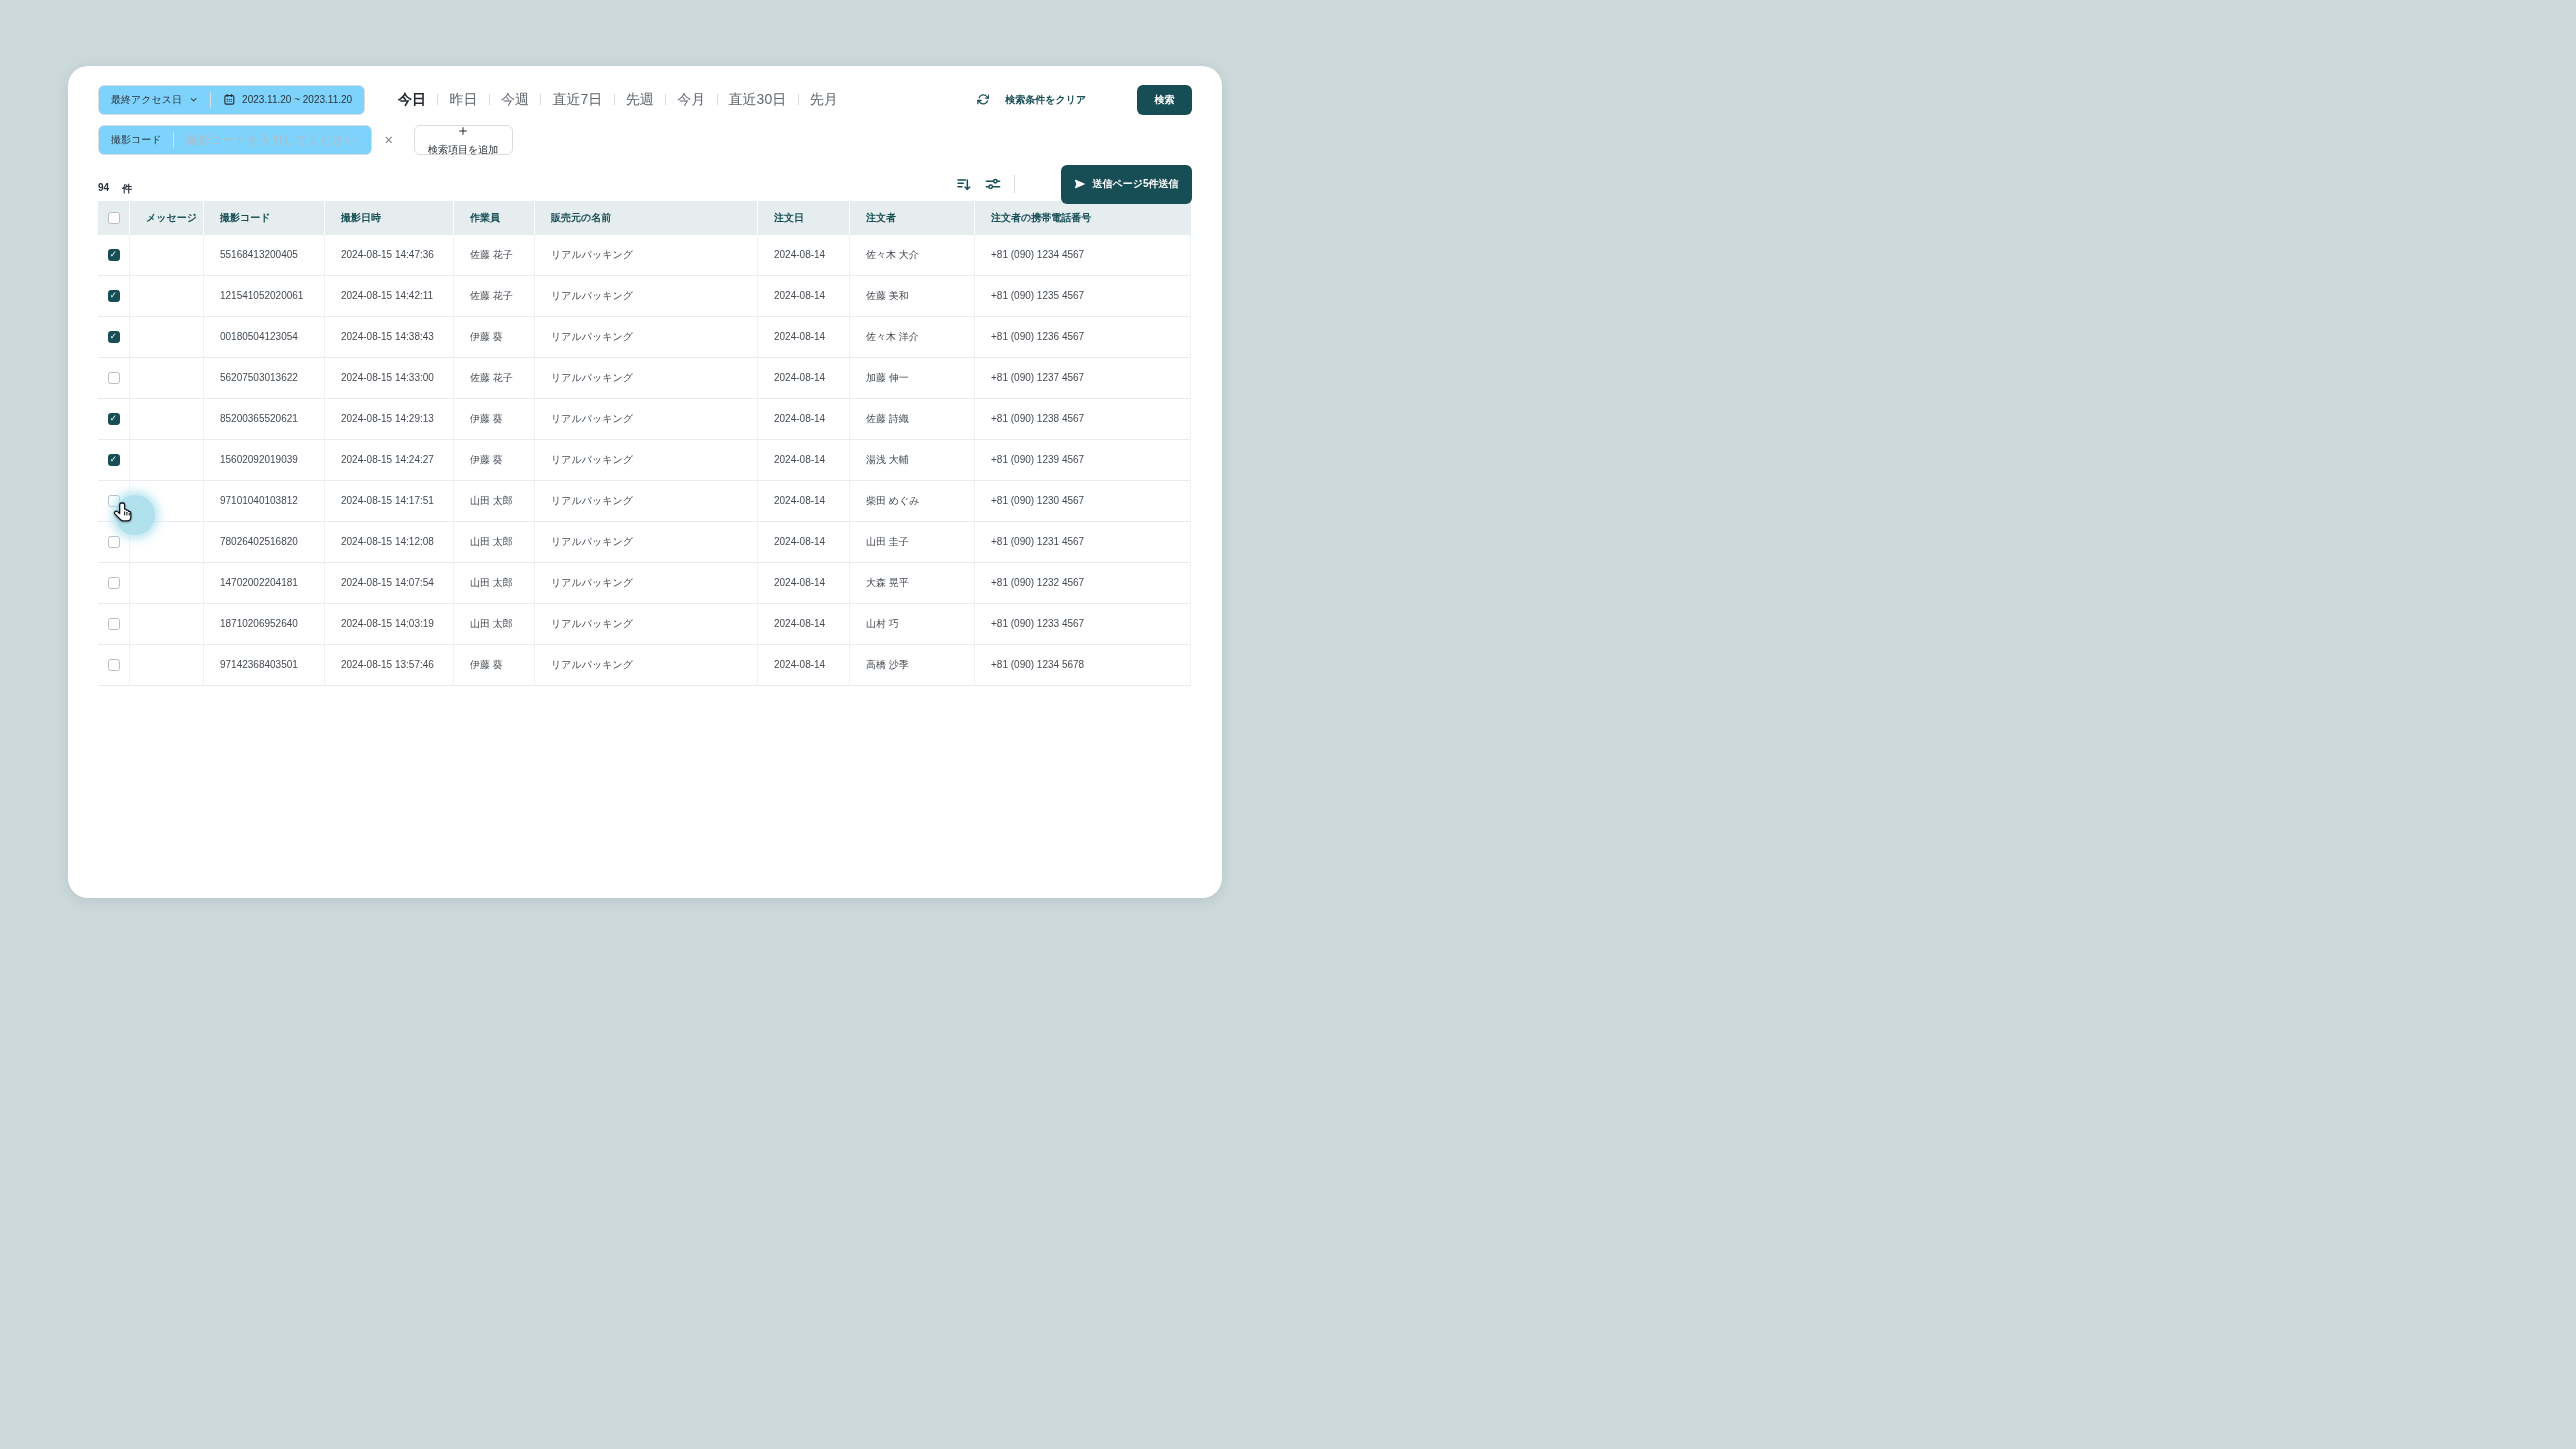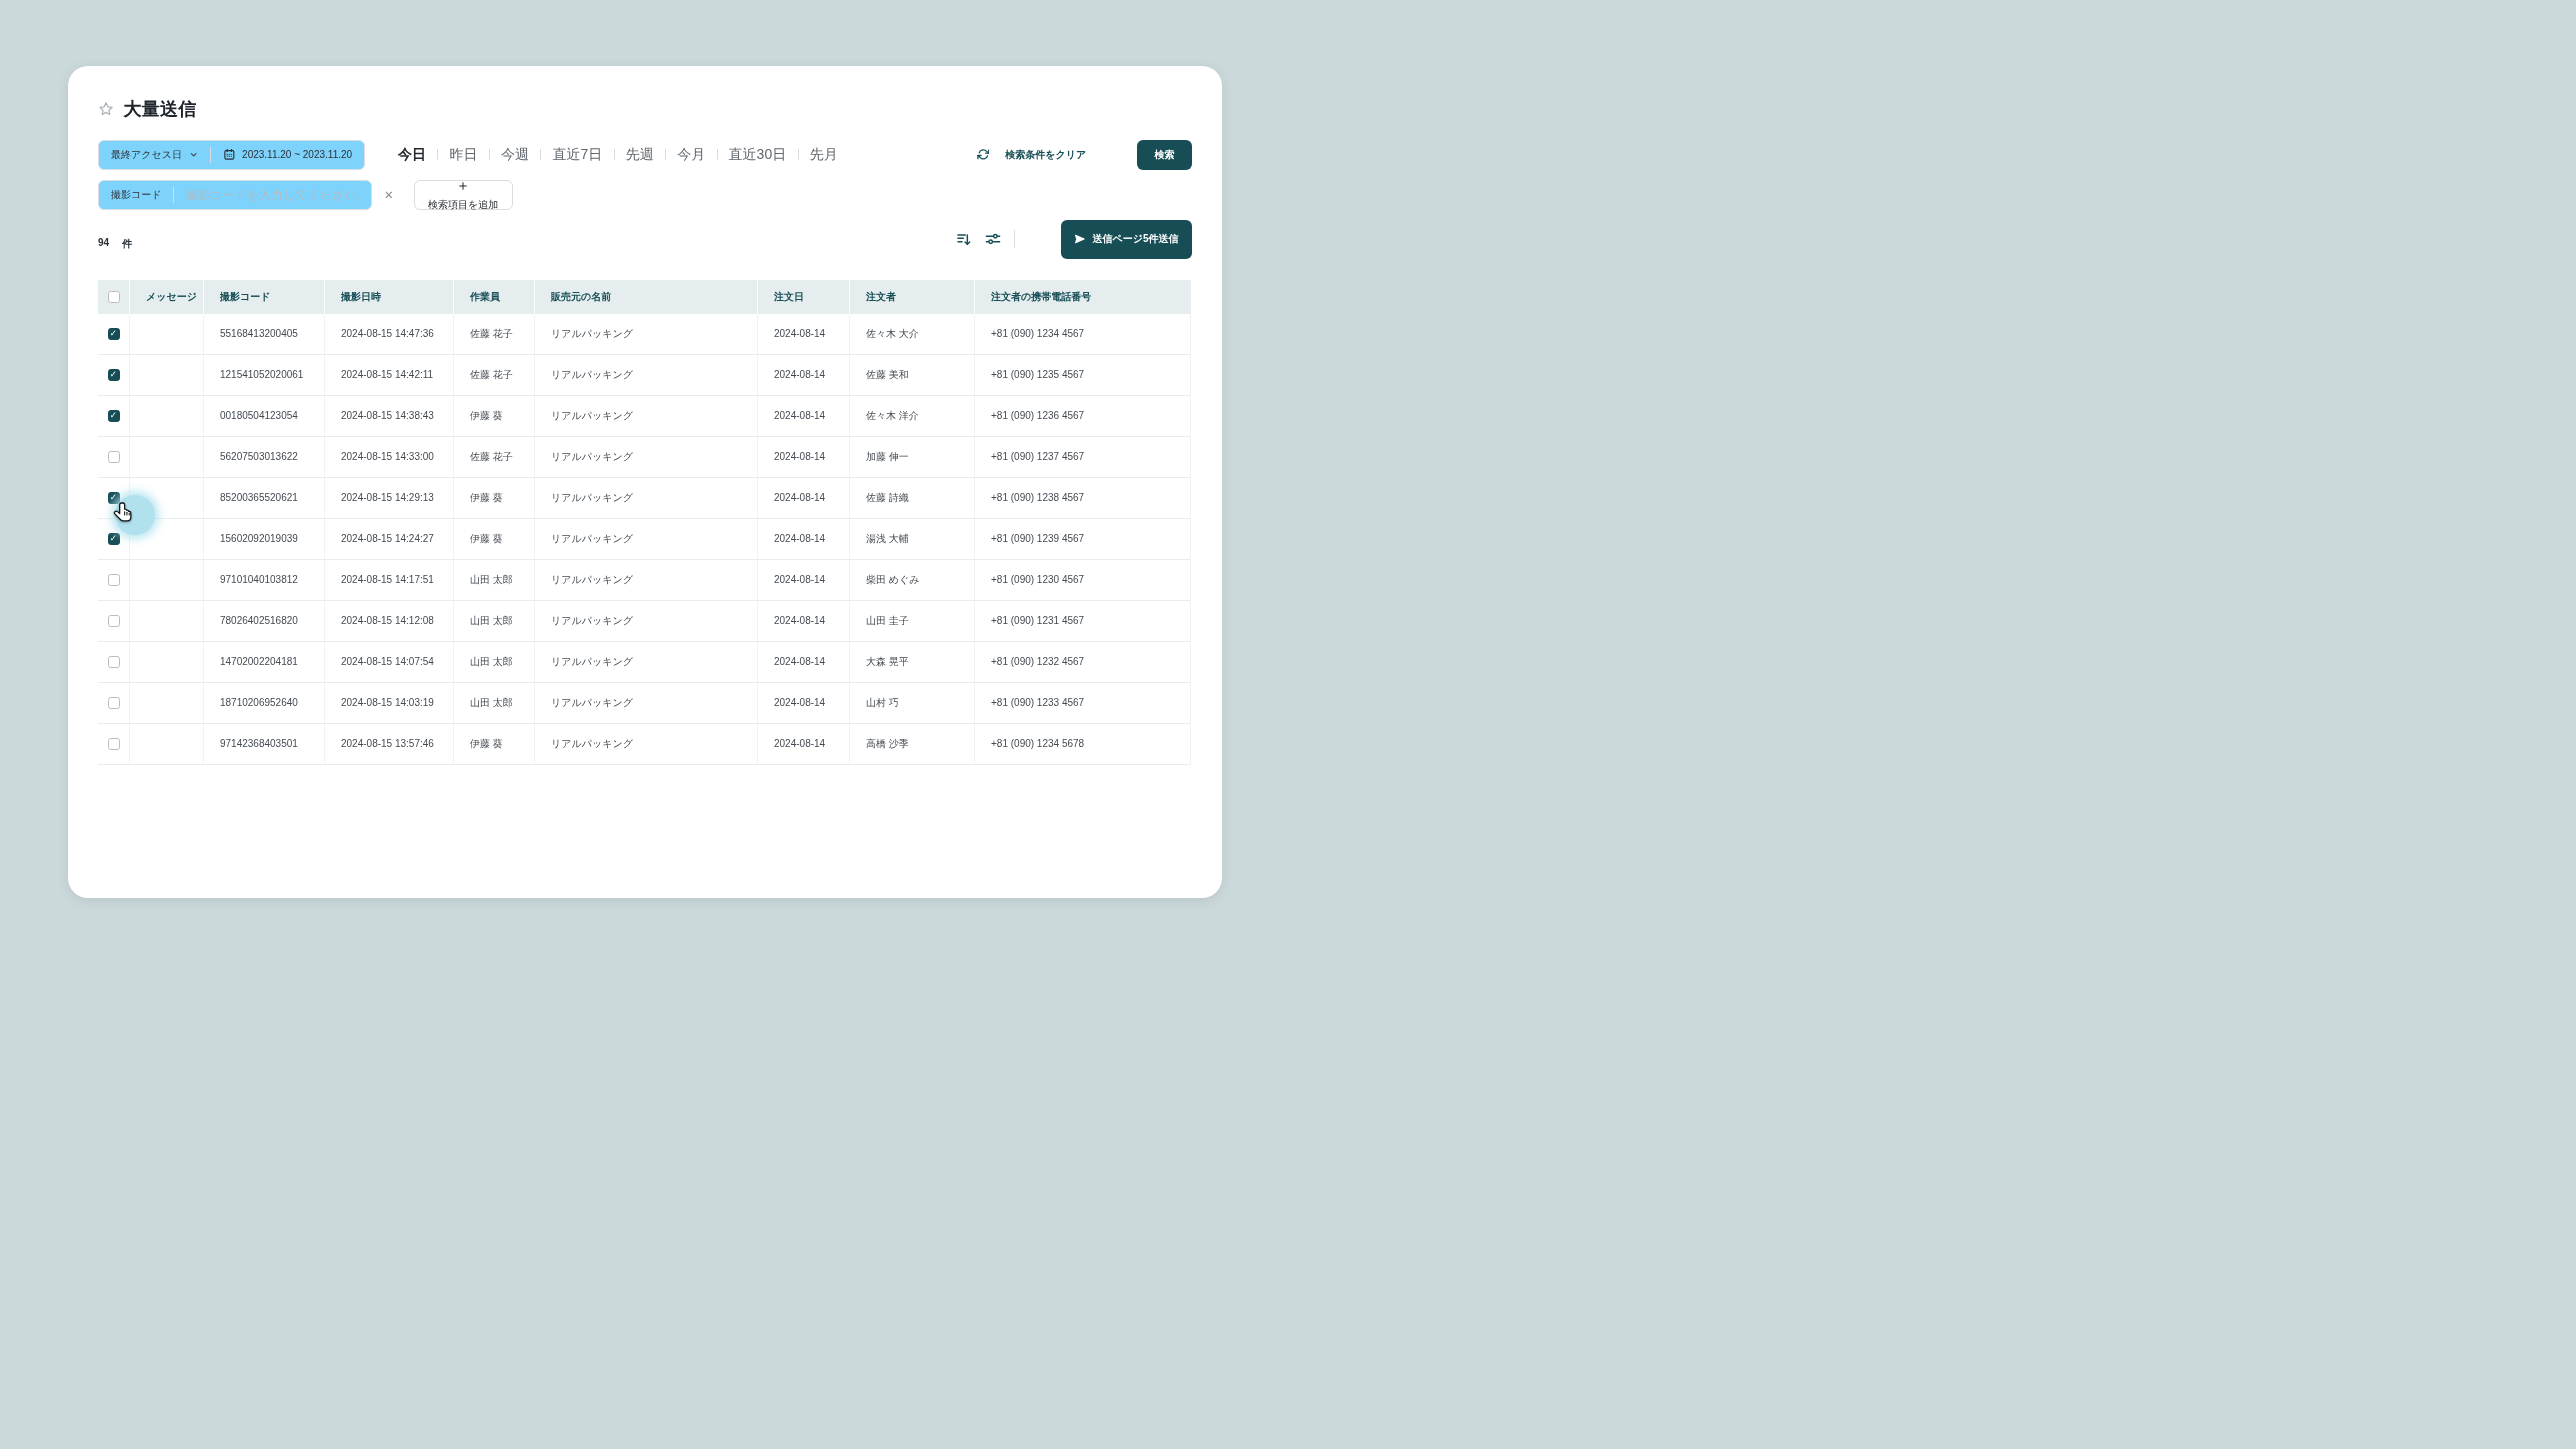--- a/index.html
+++ b/index.html
@@ -48,21 +48,21 @@
   .toolbar{display:flex;align-items:center;margin-top:16px;height:27px;}
   .count{font-size:10px;font-weight:bold;color:#2a3138;display:flex;gap:13px;
     align-self:flex-end;margin-bottom:1.3px;}
   .icon-btn{width:16px;height:16px;color:#174e56;display:flex;cursor:pointer;background:none;
     border:none;padding:0;}
   .tool-icons{display:flex;align-items:center;gap:13.4px;}
   .tool-div{width:0.7px;height:17.4px;background:#d7dbdf;margin:0 13.4px;}
   .send-btn{height:39px;padding:0 13.4px;gap:6.7px;}
   .send-ic{width:12px;height:12px;display:flex;}
   
-  .table{margin-top:27px;width:1093px;}
+  .table{margin-top:3px;width:1093px;}
   .tr{display:grid;grid-template-columns:31px 74px 121px 129px 81px 223px 92px 125px 218px;}
   .thead{height:34px;background:#e6edee;}
   .th{display:flex;align-items:center;padding-left:16px;font-size:10px;font-weight:bold;
     color:#174e56;border-left:0.7px solid rgba(255,255,255,.85);box-sizing:border-box;
     white-space:nowrap;overflow:hidden;}
   .th.cb,.td.cb{padding-left:0;justify-content:center;border-left:none;}
   .row{height:40px;border-bottom:0.7px solid #e9ecee;border-right:0.7px solid #f0f2f4;}
   .td{display:flex;align-items:center;padding-left:16px;font-size:10px;color:#434a52;
     border-left:0.7px solid #f0f2f4;box-sizing:border-box;white-space:nowrap;overflow:hidden;}
   .td:first-child{border-left:none;}
@@ -76,28 +76,20 @@
     background:#ace0ed;box-shadow:0 0 8px 4px rgba(172,224,237,.85);opacity:.95;}
   .hand{position:absolute;left:111px;top:501px;width:25.5px;height:25.5px;
     filter:drop-shadow(0.7px 1.3px 1.3px rgba(0,0,0,.35));}
   svg{display:block;width:100%;height:100%;}
 </style>
 </head>
 <body>
 
 <div class="card">
 
-  <div class="title-row">
-    <span class="star">
-      <svg viewBox="0 0 24 24" fill="none" stroke="currentColor" stroke-width="1.8" stroke-linejoin="round">
-        <path d="M12 2.8l2.8 5.9 6.4.8-4.7 4.4 1.2 6.3L12 17.1l-5.7 3.1 1.2-6.3L2.8 9.5l6.4-.8z"></path>
-      </svg>
-    </span>
-    <span class="page-title">大量送信</span>
-  </div>
 
   <div class="filter-row">
     <div class="control">
       <div class="ctrl-seg">
         <span class="ctrl-label">最終アクセス日</span>
         <span class="chev">
           <svg viewBox="0 0 24 24" fill="none" stroke="currentColor" stroke-width="2.6" stroke-linecap="round" stroke-linejoin="round">
               <polyline points="6 9 12 15 18 9"></polyline>
             </svg>
         </span>

